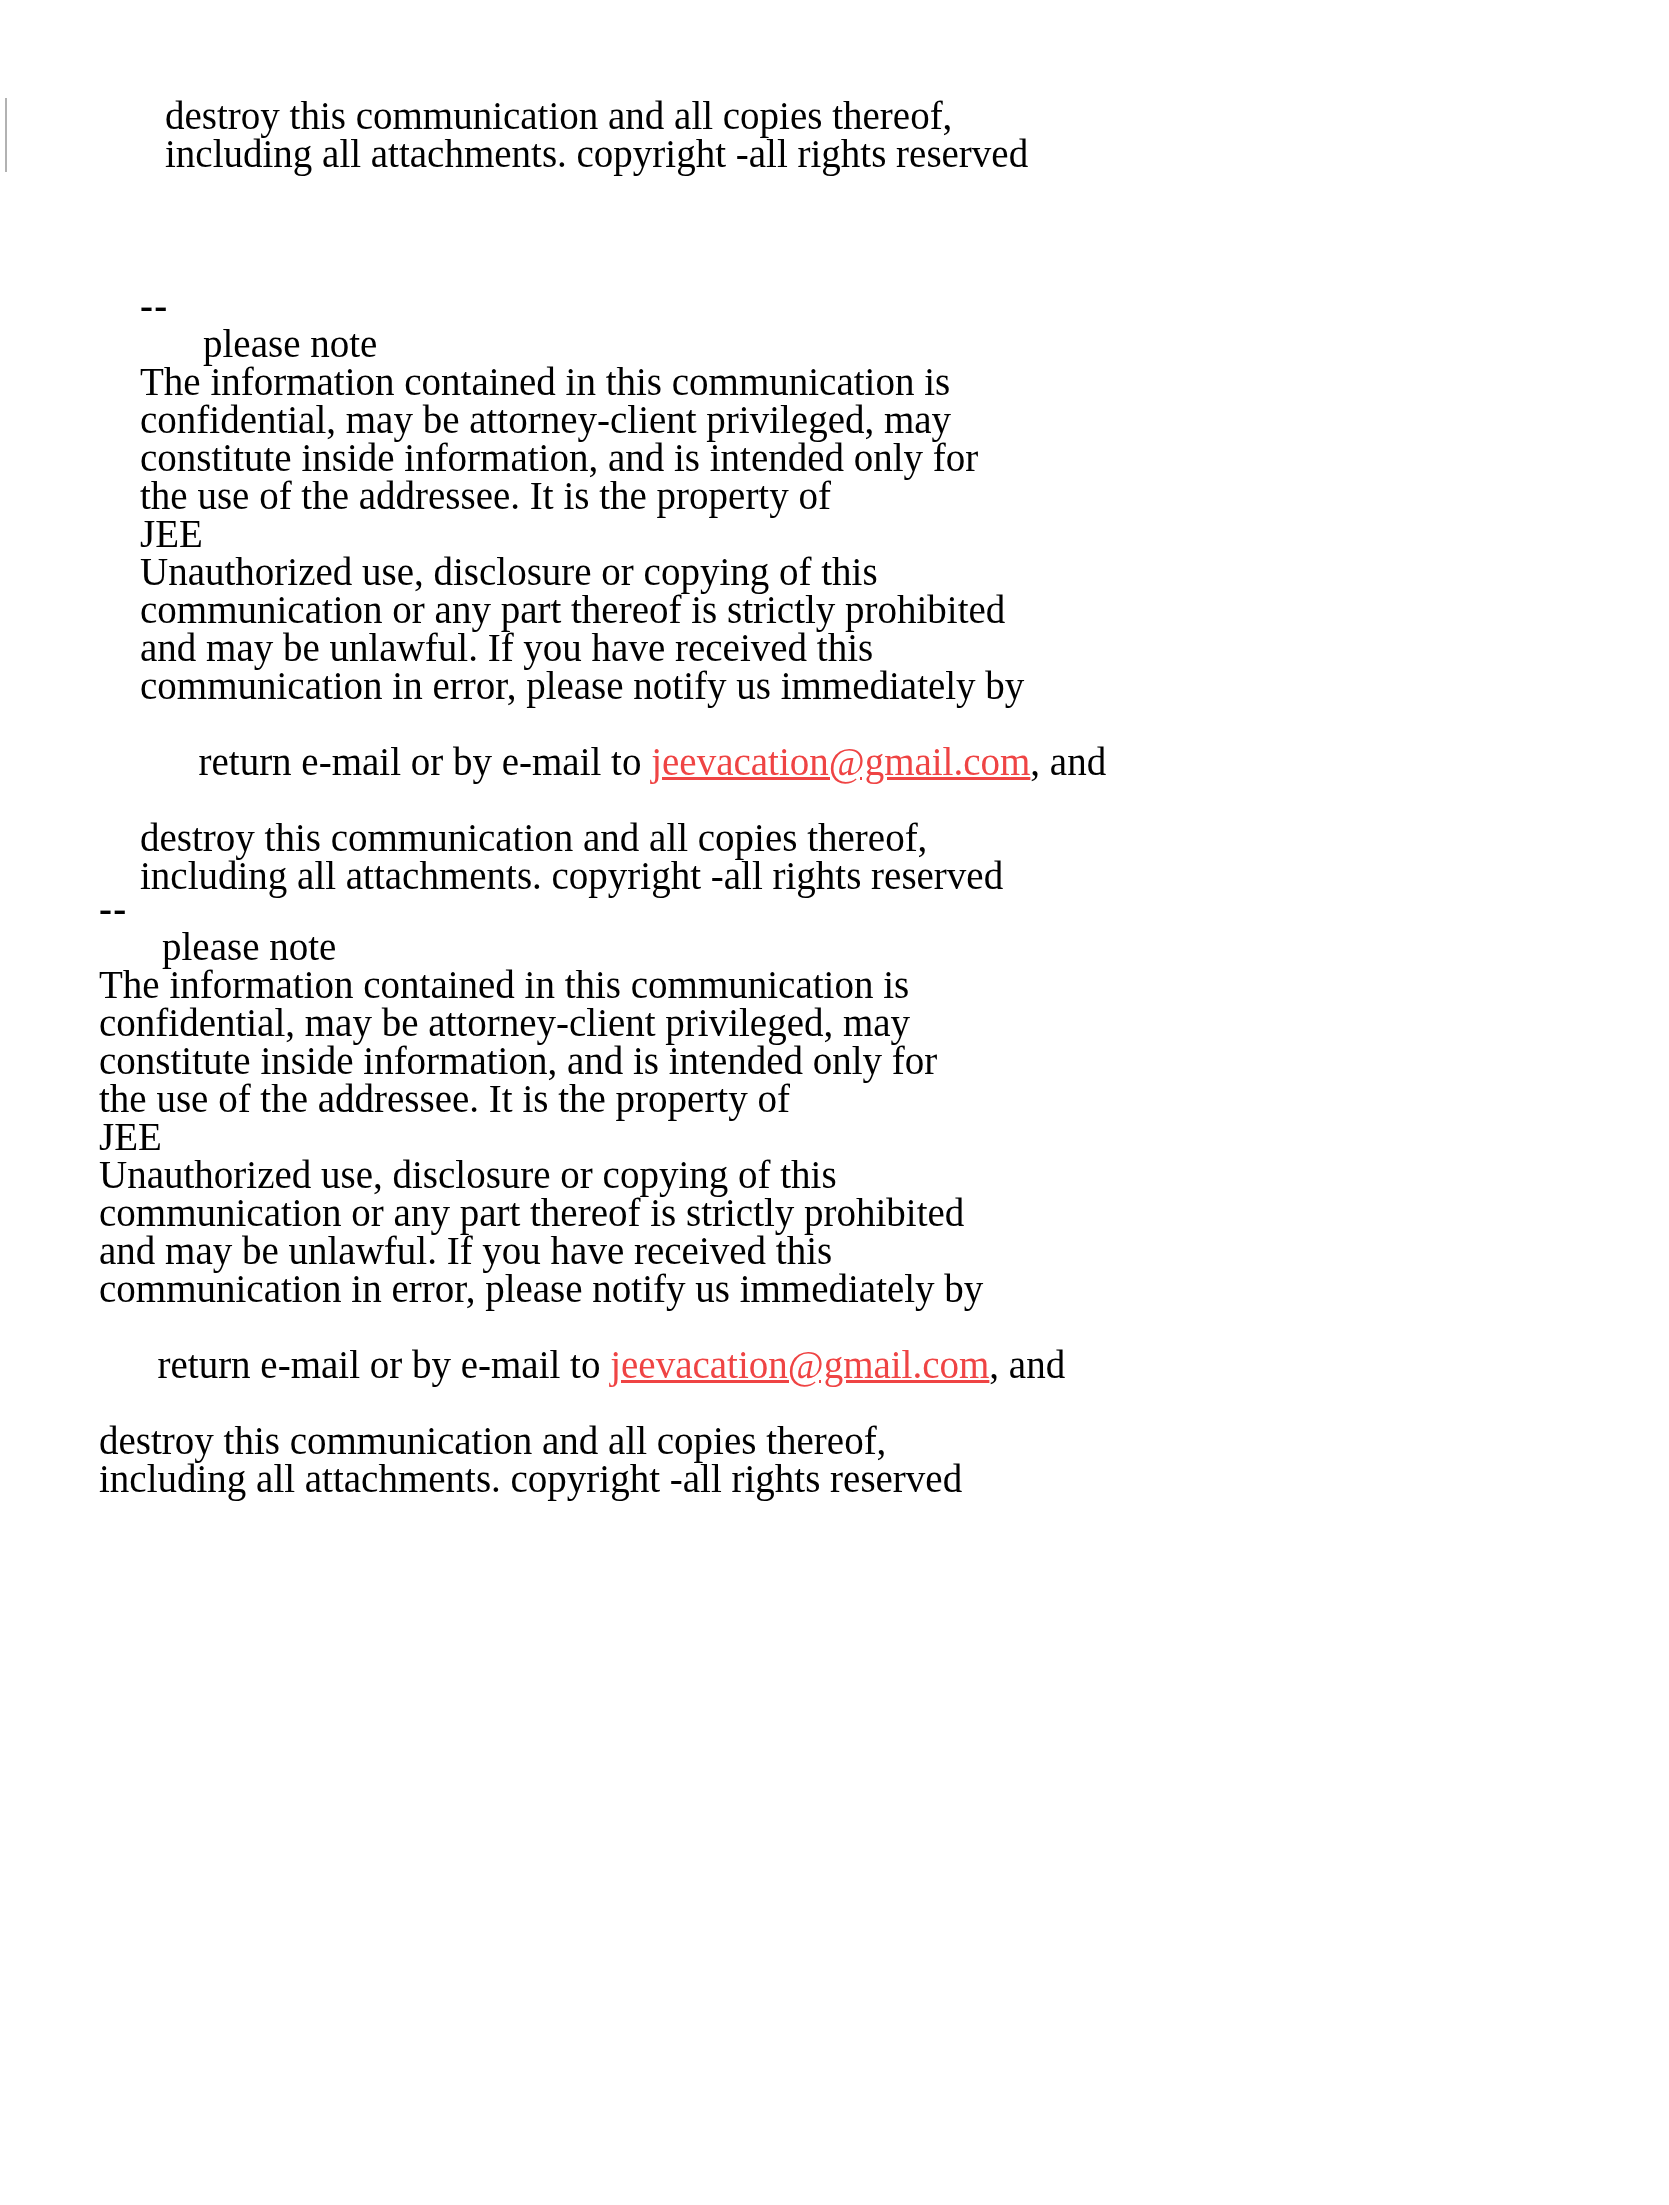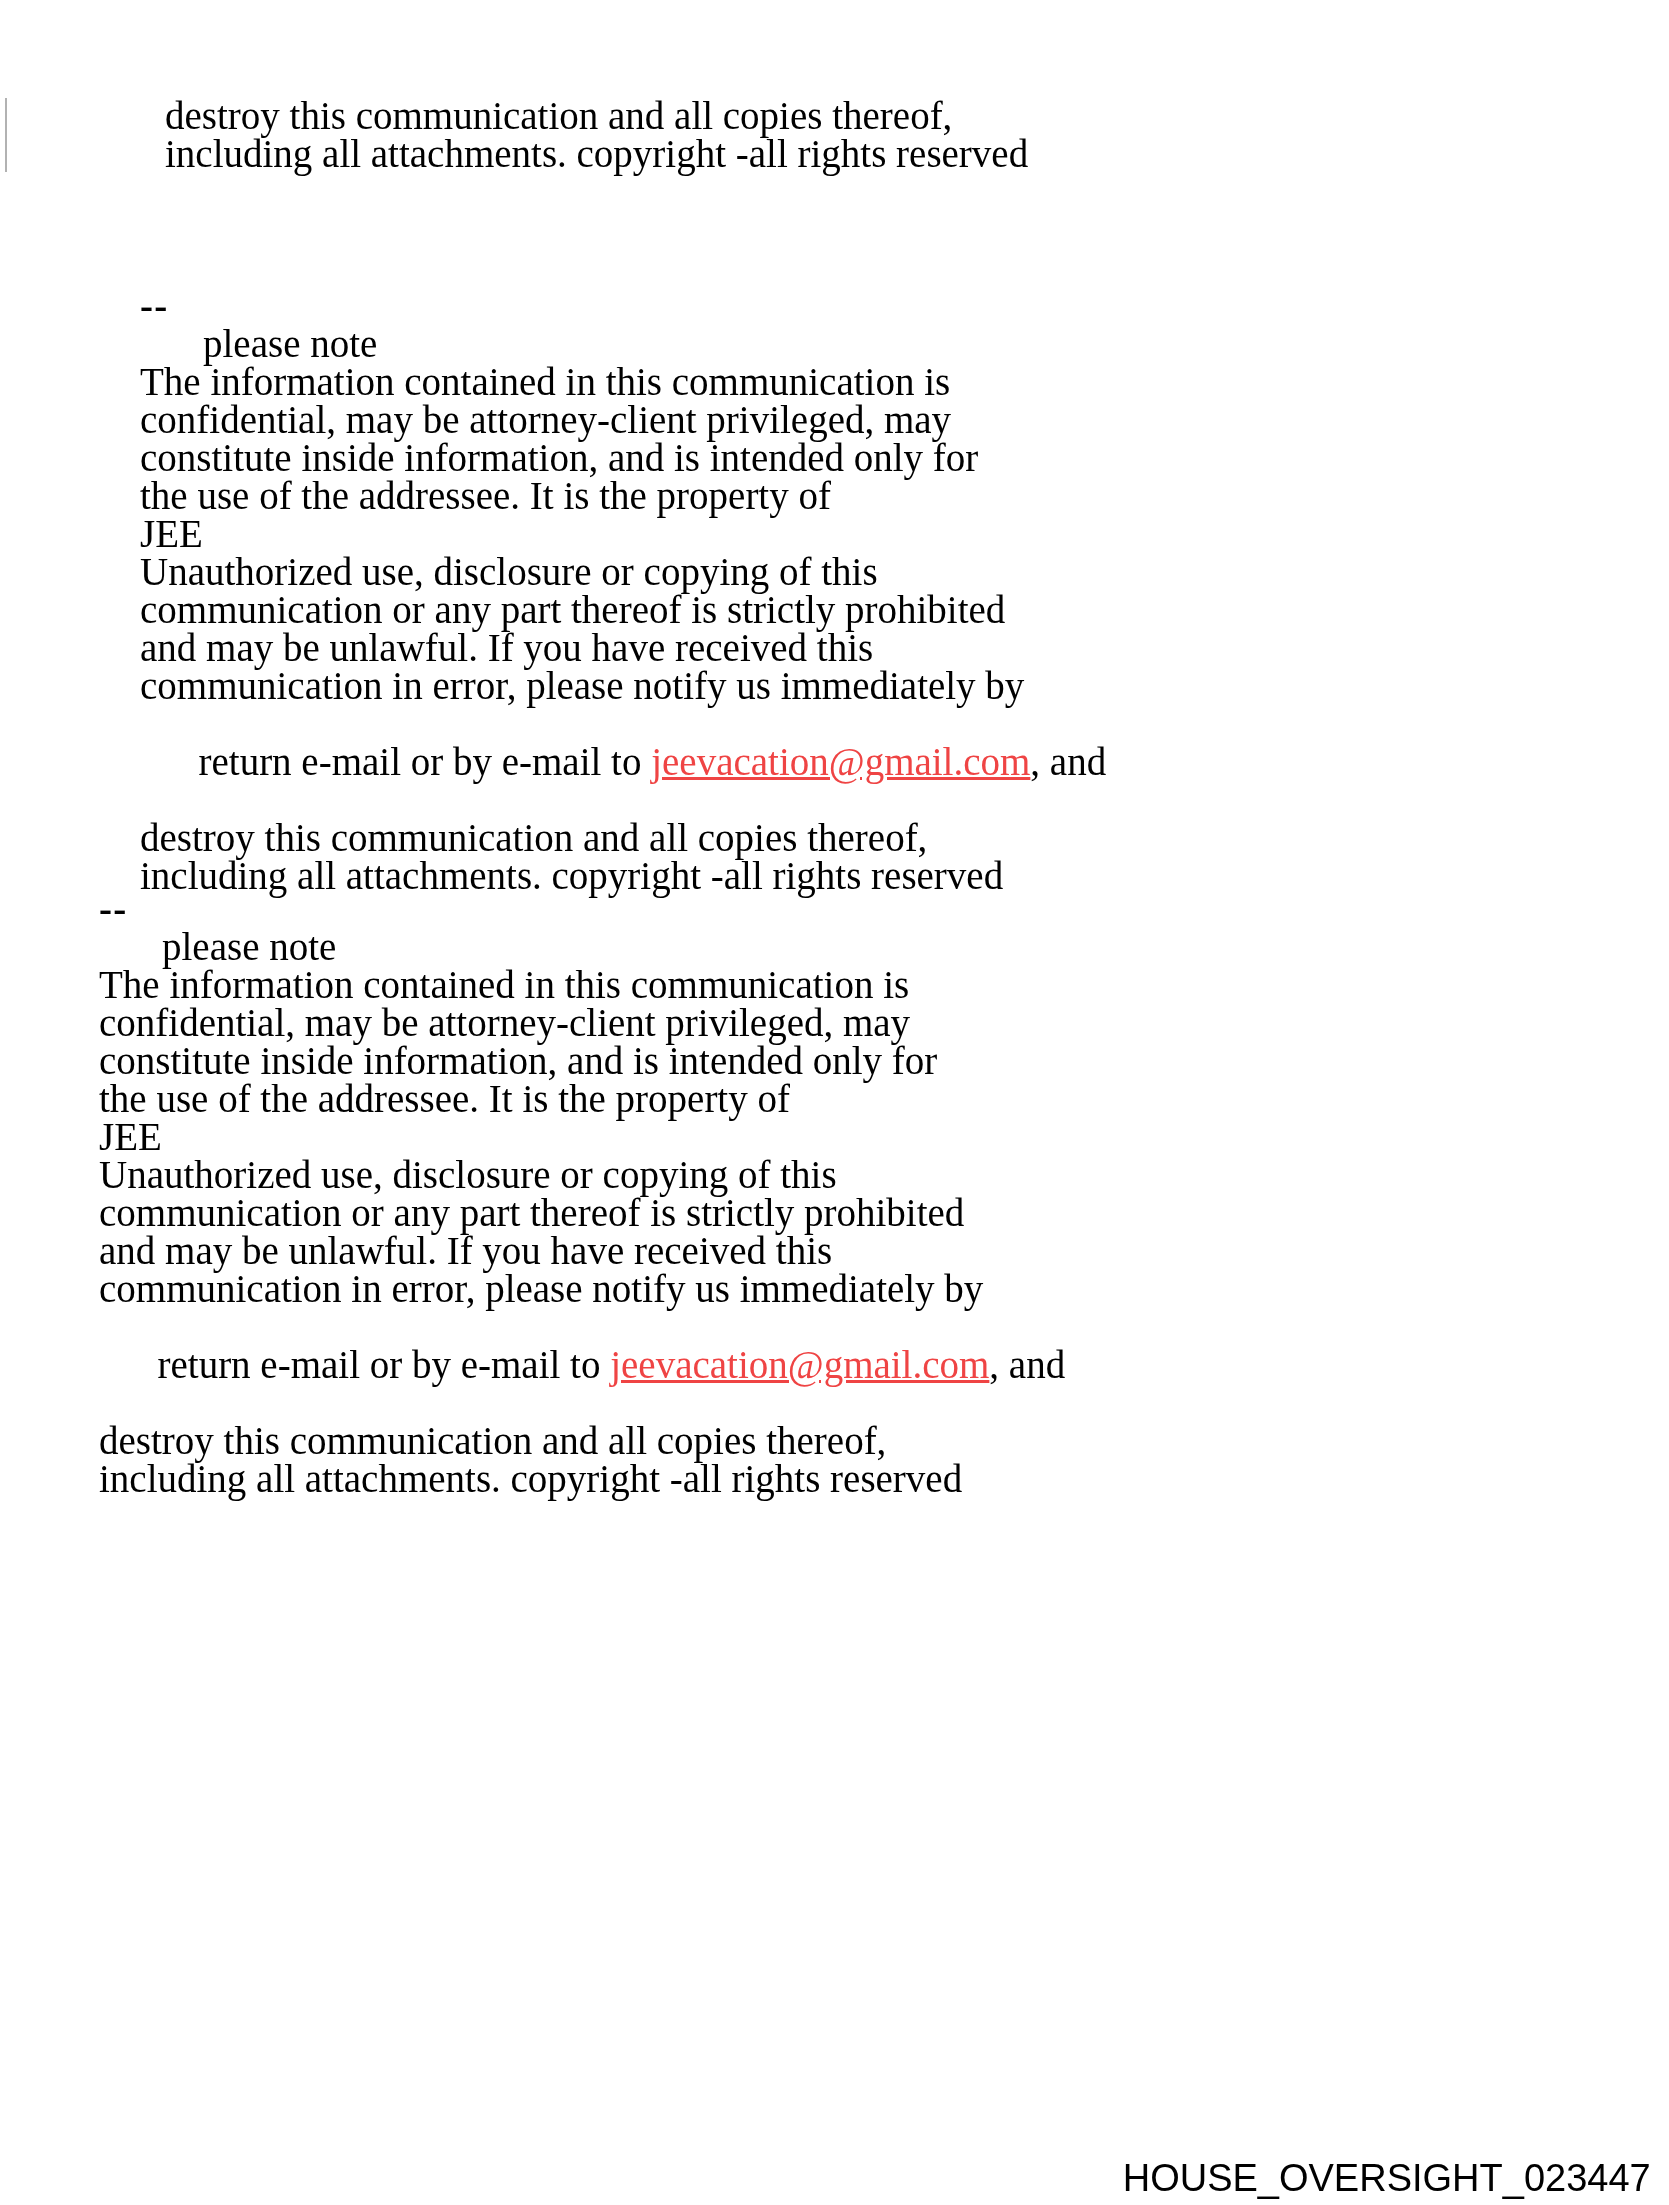--- a/index.html
+++ b/index.html
@@ -115,16 +115,15 @@
     <div class="text-line">communication or any part thereof is strictly prohibited</div>
     <div class="text-line">and may be unlawful. If you have received this</div>
     <div class="text-line">communication in error, please notify us immediately by</div>
     <div class="text-line">
       <span>return e-mail or by e-mail to </span><a class="email-link">jeevacation@gmail.com</a><span>, and</span>
     </div>
     <div class="text-line">destroy this communication and all copies thereof,</div>
     <div class="text-line">including all attachments. copyright -all rights reserved</div>
   </div>
 
-  <div id="bates-number">HOUSE_OVERSIGHT_023447</div>
 
 </div>
 
 
 </body></html>

